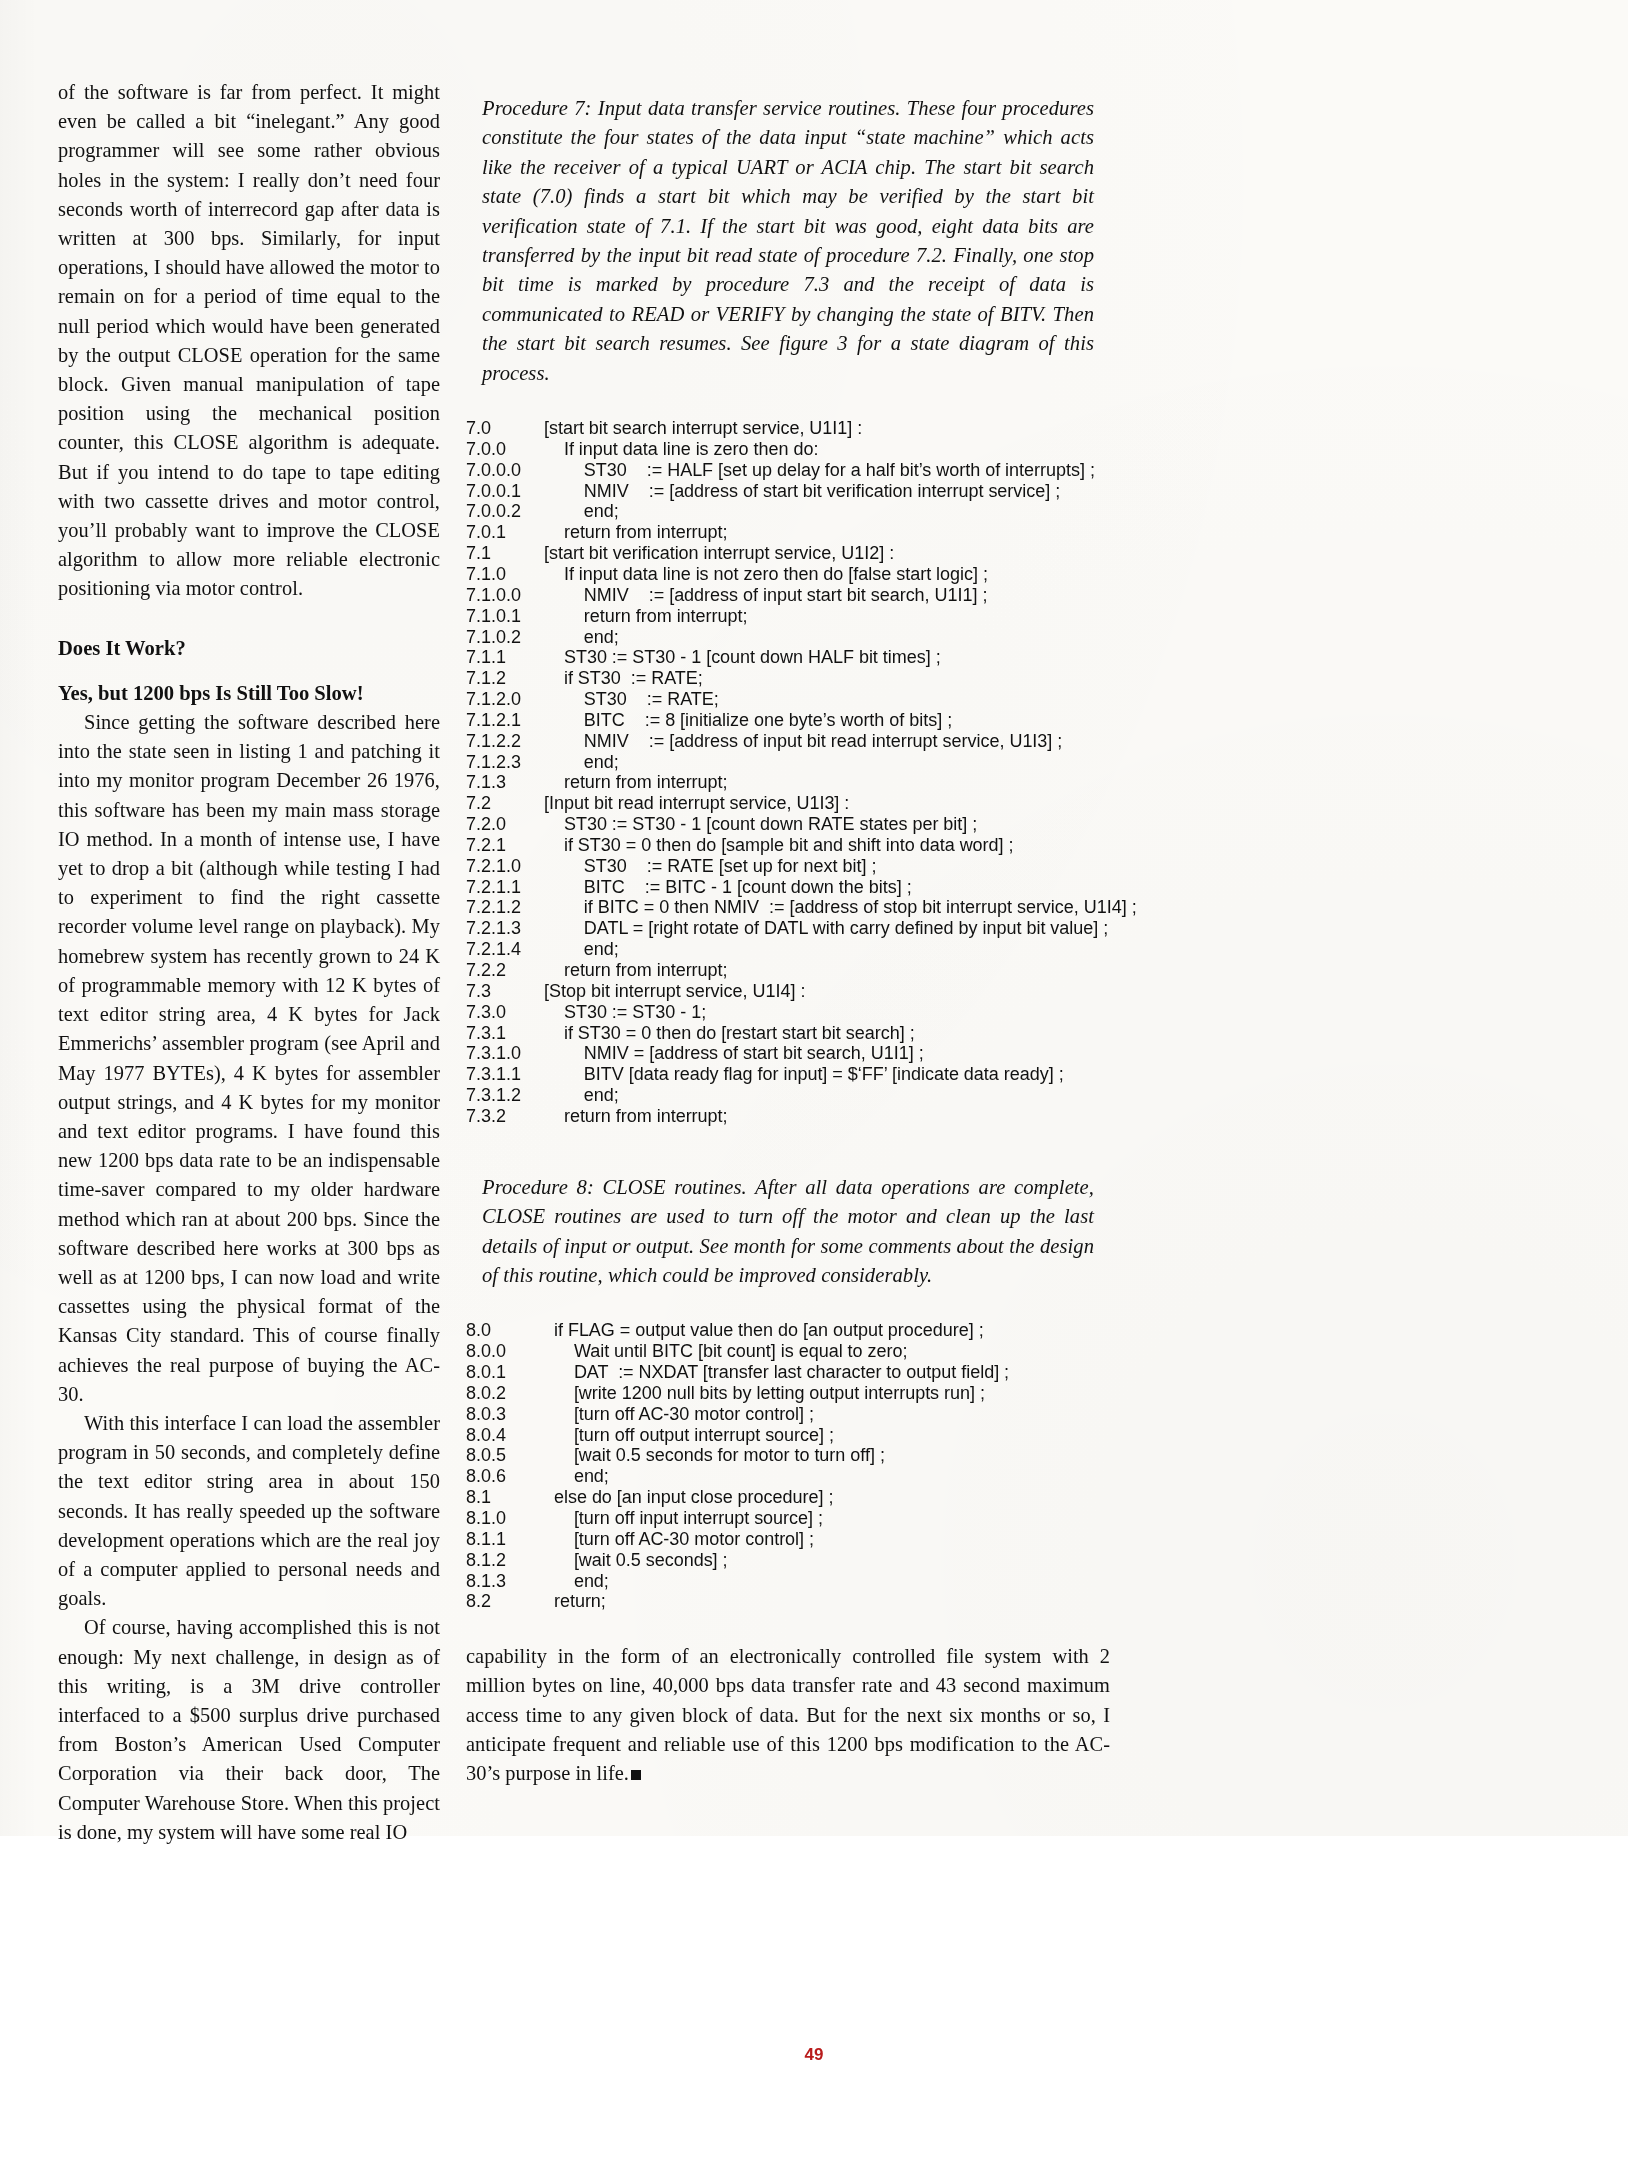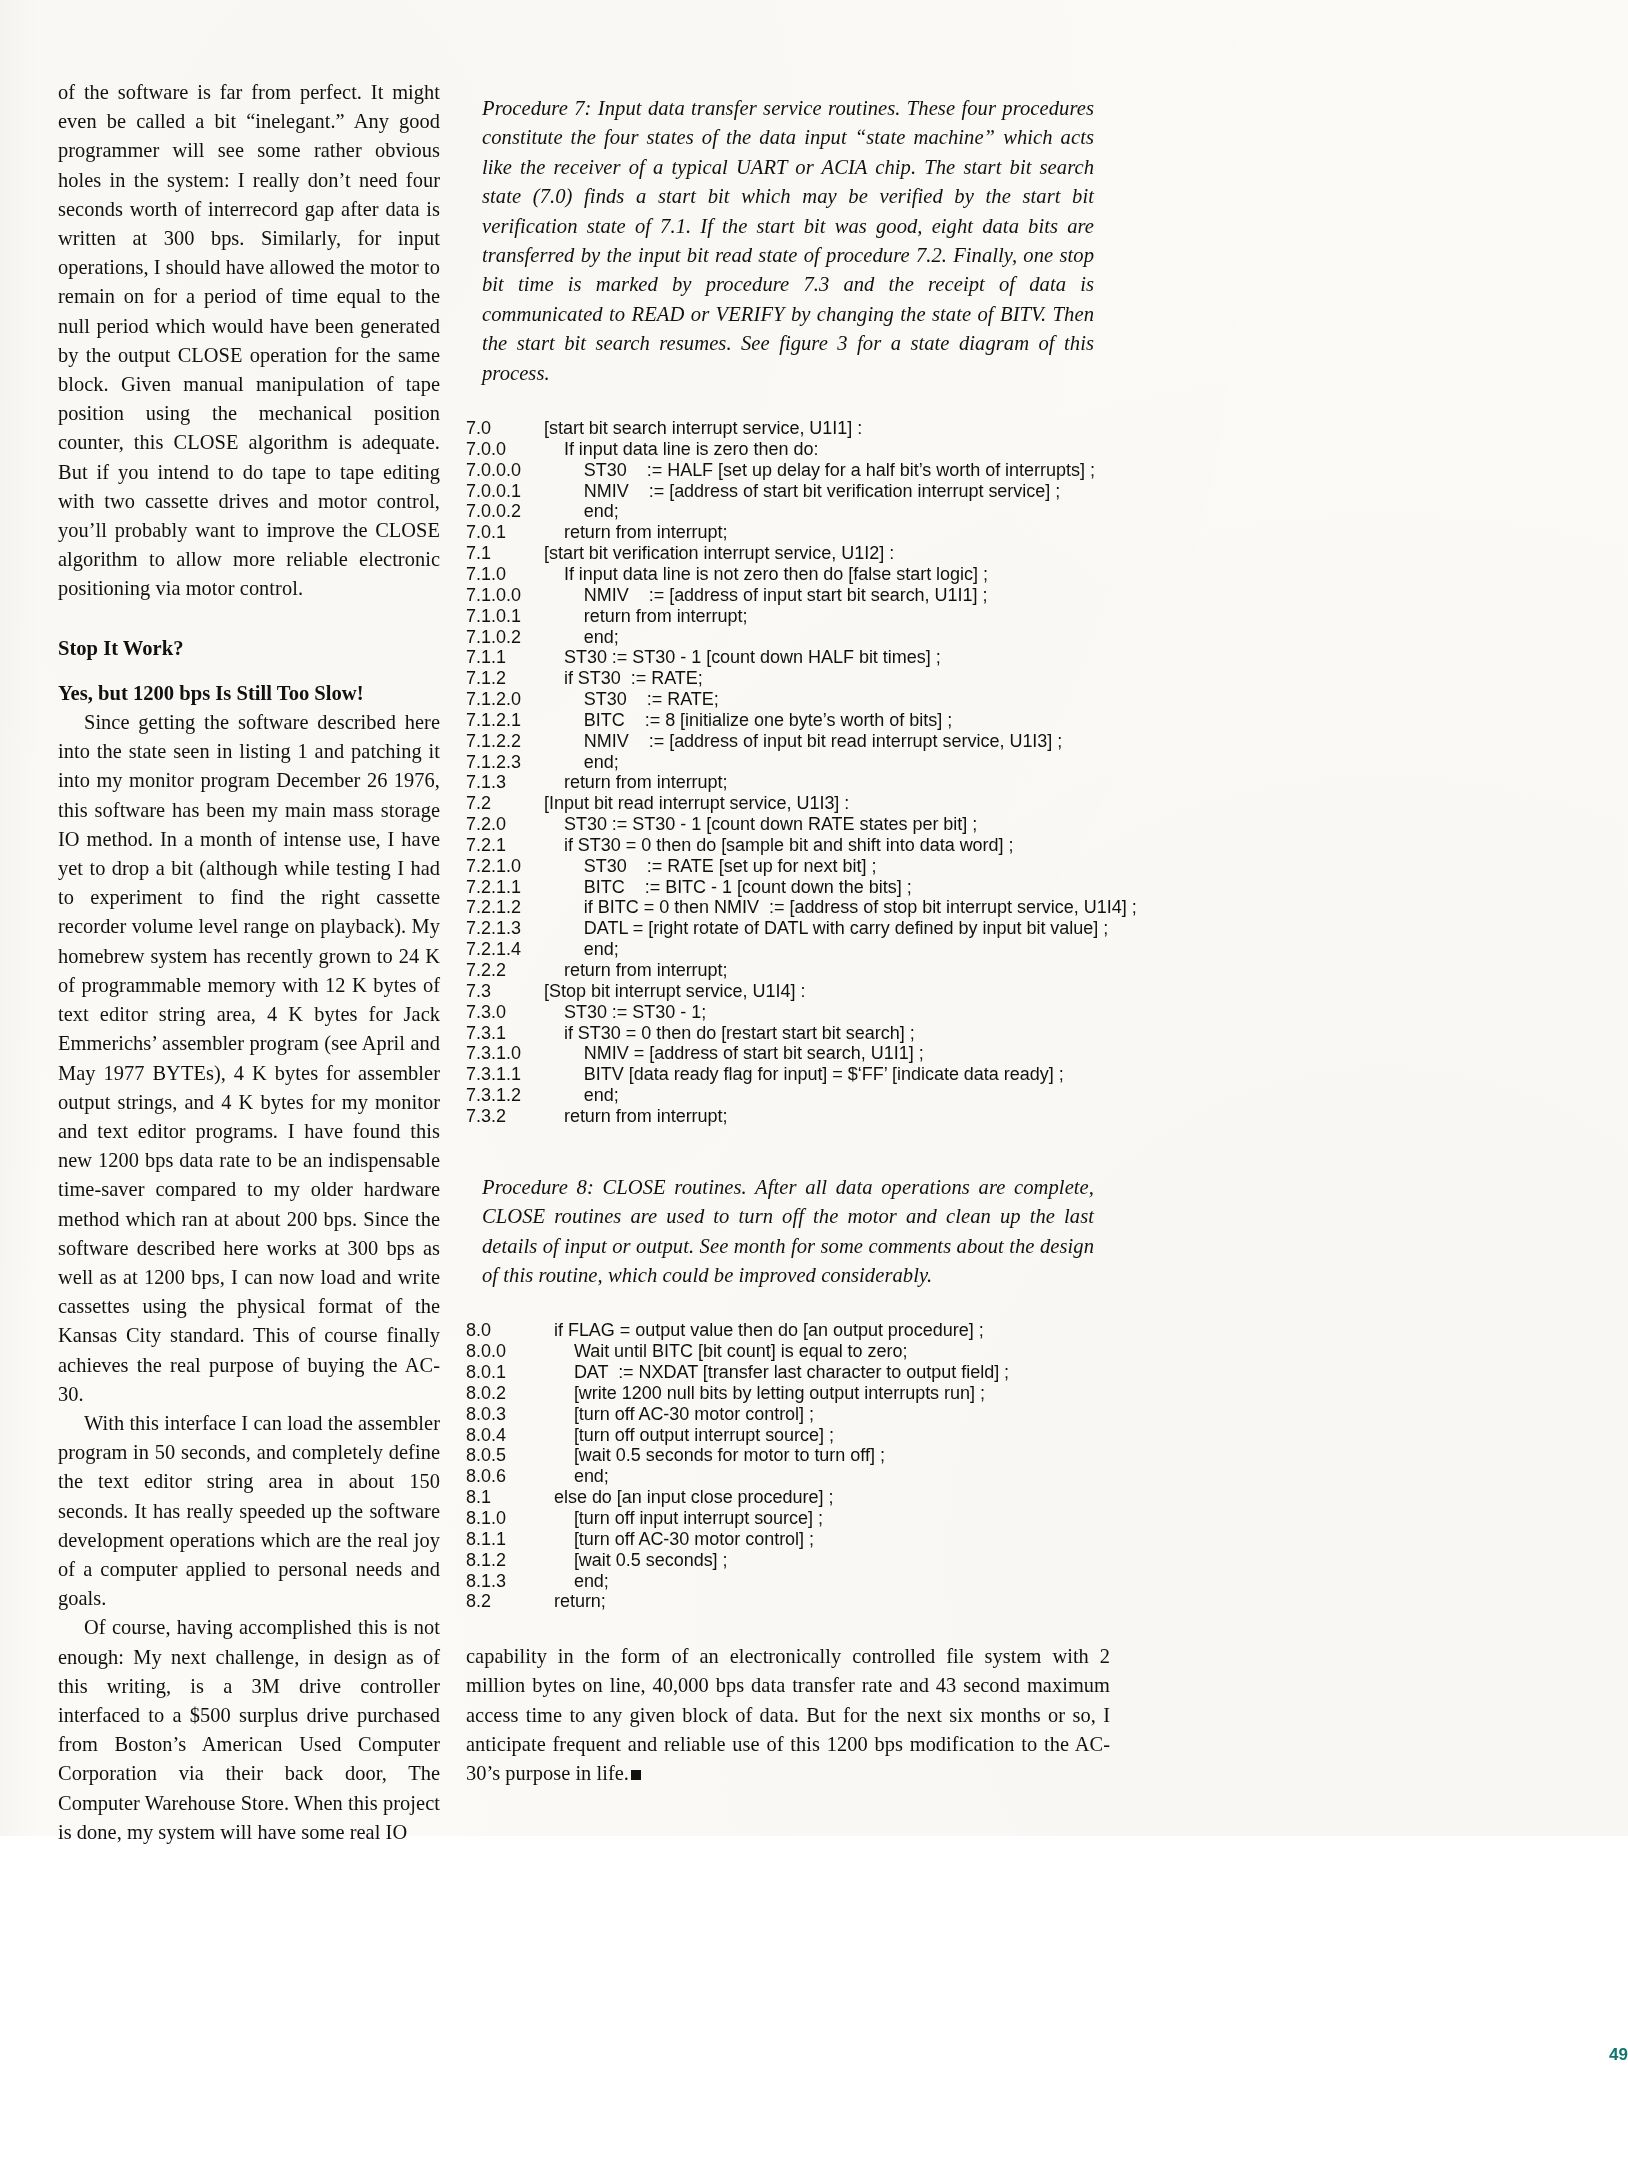--- a/index.html
+++ b/index.html
@@ -103,46 +103,46 @@
     display: inline;
   }
 
   .gap-block { height: 30px; }
 
   .page-number {
     position: absolute;
     left: 0;
     right: 0;
     top: 2045px;
-    text-align: right;
+    text-align: center;
     font-family: "Liberation Sans", sans-serif;
     font-size: 17px;
     font-weight: bold;
-    color: #0f766e;
+    color: #b91c1c;
   }
 
   .endmark {
     display: inline-block;
     width: 10px;
     height: 10px;
     background: #111;
     margin-left: 2px;
     vertical-align: baseline;
   }
 </style>
 </head>
 <body>
 
 <div class="page">
   <div class="paper-tint"></div>
 
   <div class="col-left">
     <p class="body">of the software is far from perfect. It might even be called a bit “inelegant.” Any good programmer will see some rather obvious holes in the system: I really don’t need four seconds worth of interrecord gap after data is written at 300 bps. Similarly, for input operations, I should have allowed the motor to remain on for a period of time equal to the null period which would have been generated by the output CLOSE operation for the same block. Given manual manipulation of tape position using the mechanical position counter, this CLOSE algorithm is adequate. But if you intend to do tape to tape editing with two cassette drives and motor control, you’ll probably want to improve the CLOSE algorithm to allow more reliable electronic positioning via motor control.</p>
 
-    <h3 class="subhead">Stop It Work?</h3>
+    <h3 class="subhead">Does It Work?</h3>
     <h3 class="subhead tight">Yes, but 1200 bps Is Still Too Slow!</h3>
 
     <p class="body indent">Since getting the software described here into the state seen in listing 1 and patching it into my monitor program December 26 1976, this software has been my main mass storage IO method. In a month of intense use, I have yet to drop a bit (although while testing I had to experiment to find the right cassette recorder volume level range on playback). My homebrew system has recently grown to 24 K of programmable memory with 12 K bytes of text editor string area, 4 K bytes for Jack Emmerichs’ assembler program (see April and May 1977 BYTEs), 4 K bytes for assembler output strings, and 4 K bytes for my monitor and text editor programs. I have found this new 1200 bps data rate to be an indispensable time-saver compared to my older hardware method which ran at about 200 bps. Since the software described here works at 300 bps as well as at 1200 bps, I can now load and write cassettes using the physical format of the Kansas City standard. This of course finally achieves the real purpose of buying the AC-30.</p>
     <p class="body indent">With this interface I can load the assembler program in 50 seconds, and completely define the text editor string area in about 150 seconds. It has really speeded up the software development operations which are the real joy of a computer applied to personal needs and goals.</p>
     <p class="body indent">Of course, having accomplished this is not enough: My next challenge, in design as of this writing, is a 3M drive controller interfaced to a $500 surplus drive purchased from Boston’s American Used Computer Corporation via their back door, The Computer Warehouse Store. When this project is done, my system will have some real IO</p>
   </div>
 
   <div class="col-right">
     <p class="proc-note">Procedure 7: Input data transfer service routines. These four procedures constitute the four states of the data input “state machine” which acts like the receiver of a typical UART or ACIA chip. The start bit search state (7.0) finds a start bit which may be verified by the start bit verification state of 7.1. If the start bit was good, eight data bits are transferred by the input bit read state of procedure 7.2. Finally, one stop bit time is marked by procedure 7.3 and the receipt of data is communicated to READ or VERIFY by changing the state of BITV. Then the start bit search resumes. See figure 3 for a state diagram of this process.</p>
 

